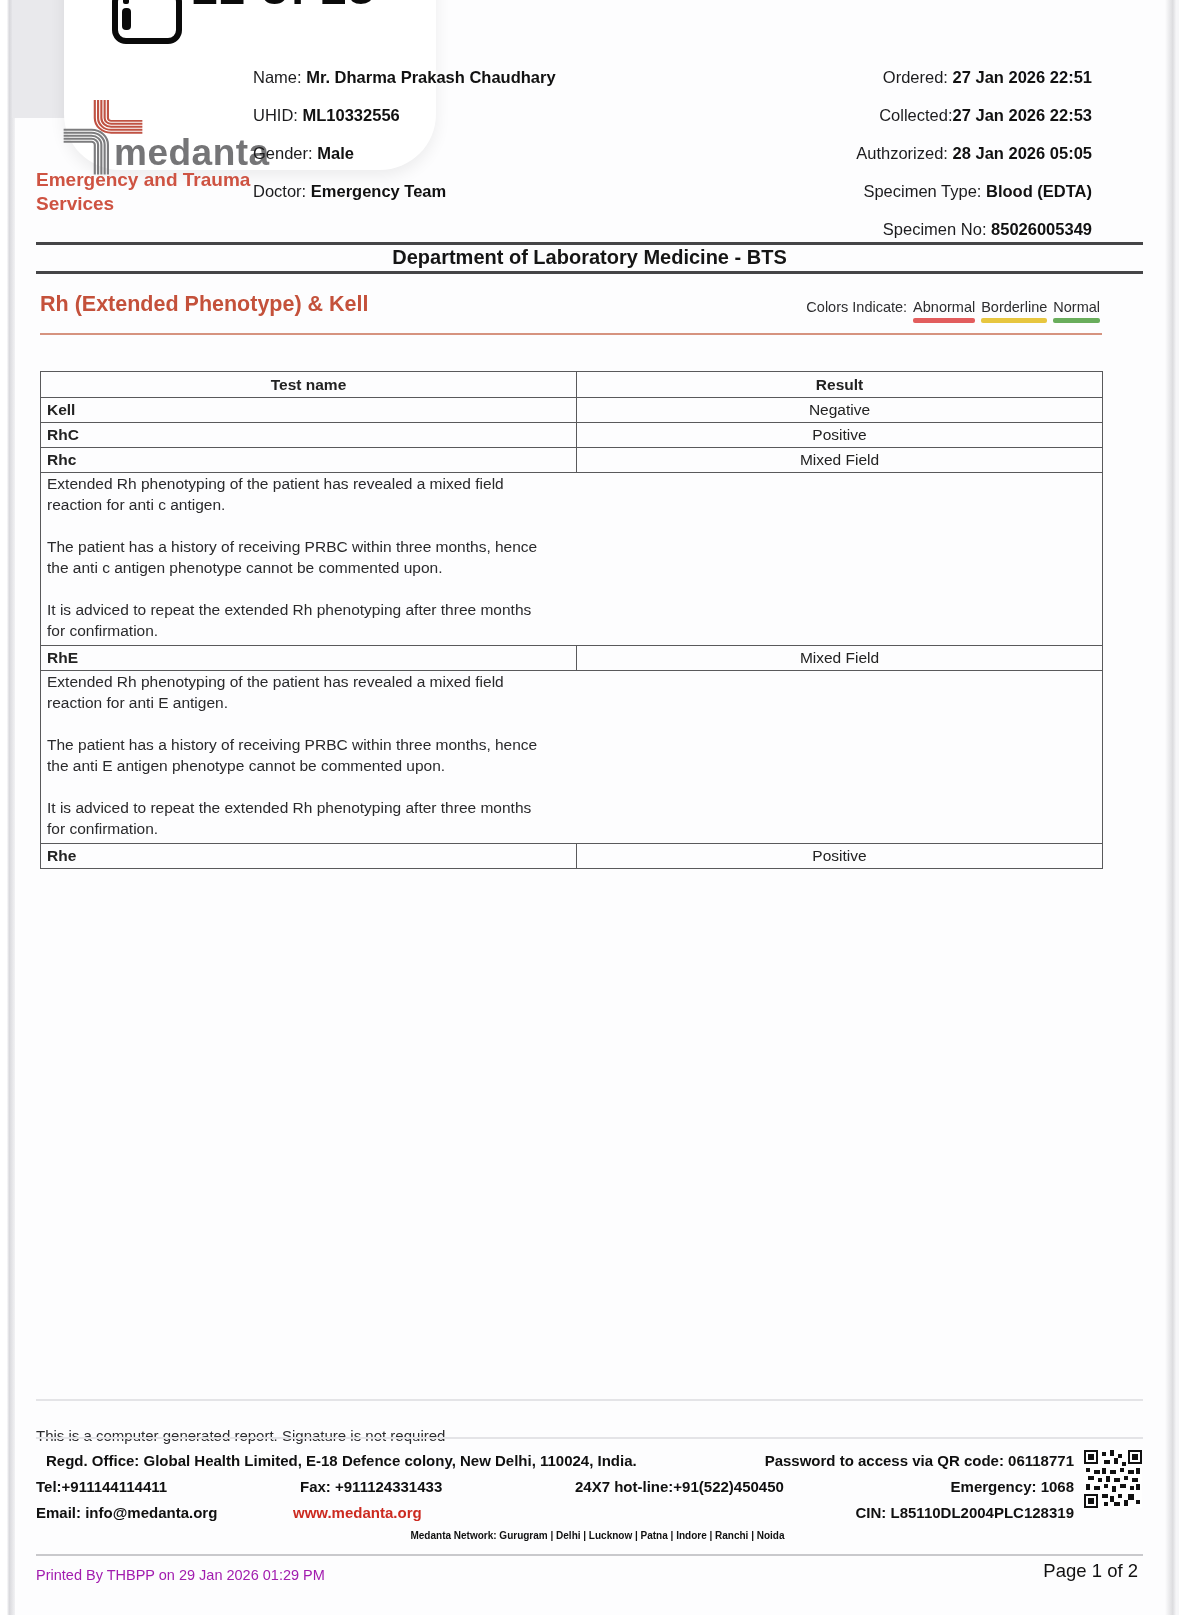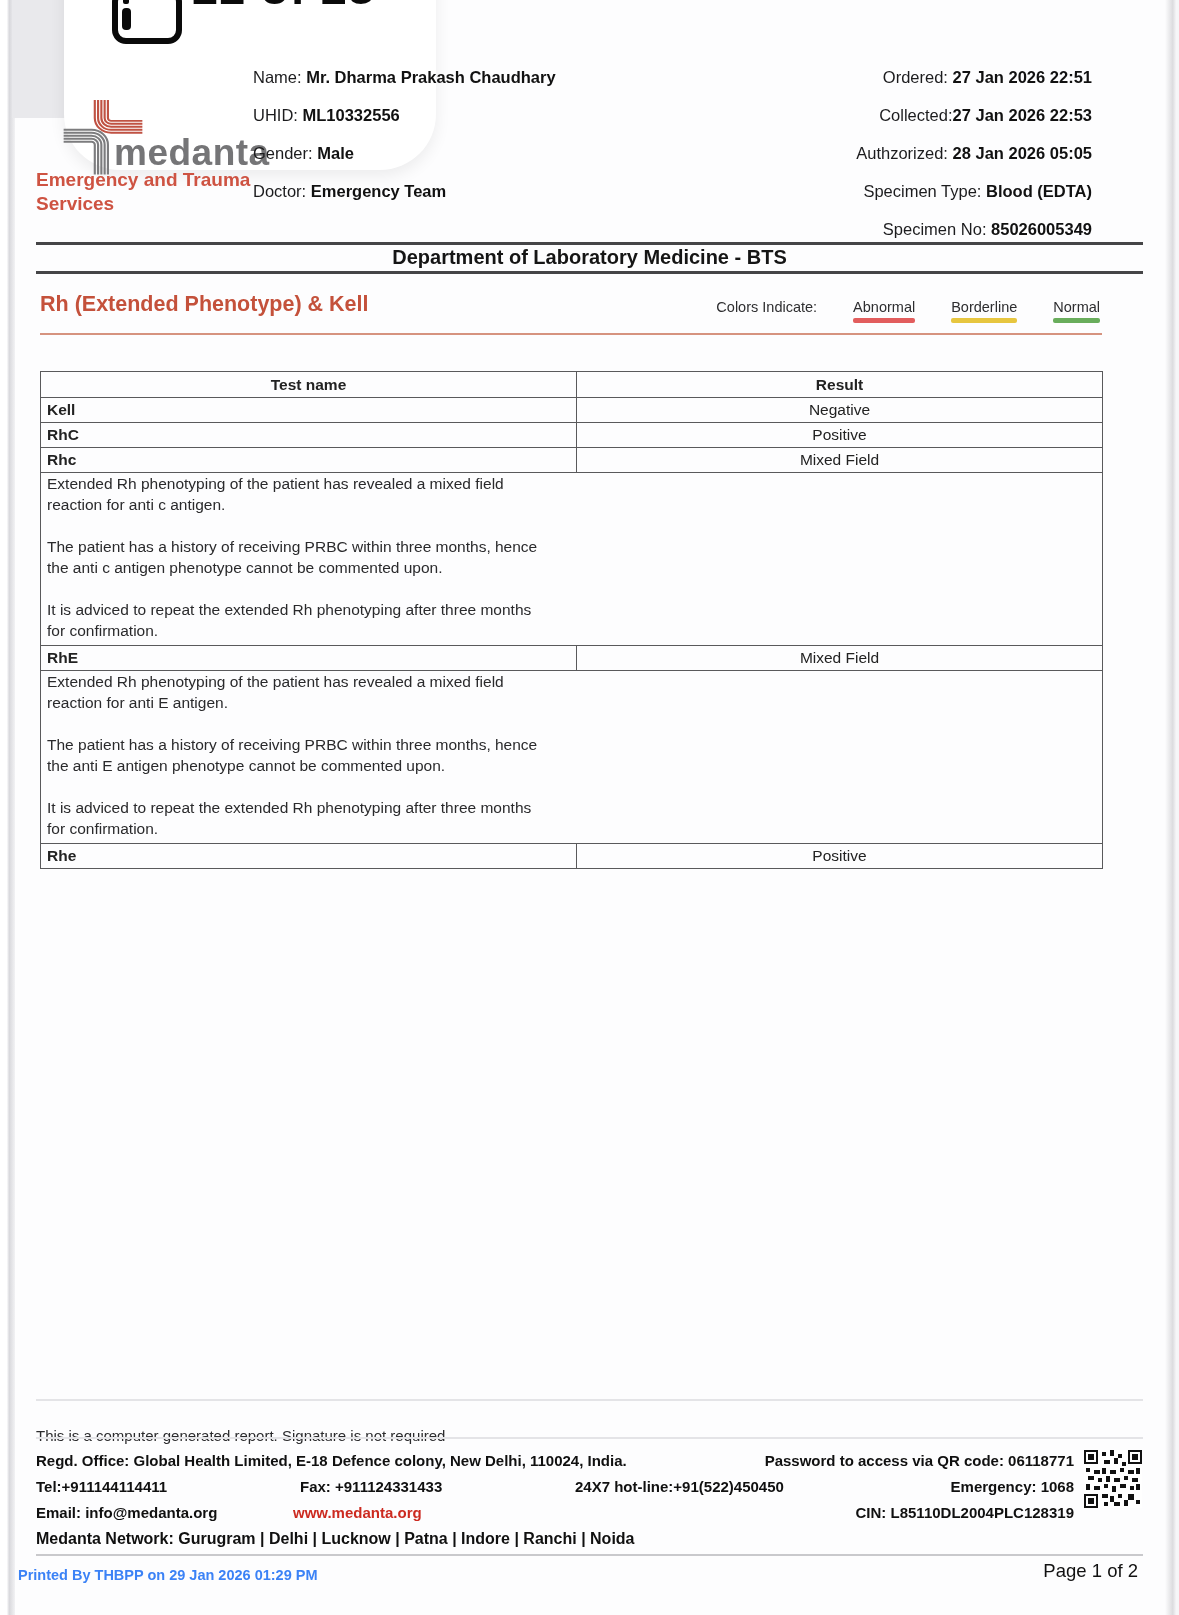--- a/index.html
+++ b/index.html
@@ -29,21 +29,21 @@
   .meta{position:absolute;right:87px;top:58px;font-size:16.5px;text-align:right;}
   .meta .row{height:38px;line-height:38px;}
   .lbl{white-space:pre;color:#1c1c1e;margin-top:23px;}
   .val{font-weight:bold;color:#111;}
 
   .rule-dark{position:absolute;left:36px;width:1107px;height:2.5px;background:#454547;}
   .dept-title{position:absolute;left:36px;top:246px;width:1107px;text-align:center;
     font-size:20px;font-weight:bold;color:#151515;}
 
   .section-title{position:absolute;left:40px;top:292px;font-size:21.5px;font-weight:bold;color:#c4513b;}
-  .legend{position:absolute;right:79px;top:299px;display:flex;gap:36px;align-items:flex-start;font-size:14.5px;color:#2e2e30;}
+  .legend{position:absolute;right:79px;top:299px;display:flex;gap:6px;align-items:flex-start;font-size:14.5px;color:#2e2e30;}
   .legend .item{text-align:center;}
   .legend .bar{display:block;height:5px;border-radius:2px;margin-top:3px;}
   .bar-abnormal{background:#e25d5d;}
   .bar-borderline{background:#e7c63f;}
   .bar-normal{background:#69ad5c;}
   .section-underline{position:absolute;left:40px;top:333px;width:1062px;height:2px;background:#d6937f;}
 
   
   table.results{position:absolute;left:40px;top:371px;width:1062px;border-collapse:collapse;table-layout:fixed;
     font-size:15.5px;color:#222;}
@@ -51,30 +51,30 @@
   table.results th{height:25px;font-weight:bold;text-align:center;}
   td.test{height:24px;font-weight:bold;text-align:left;margin-left:8px;}
   td.result{text-align:center;font-weight:normal;}
   td.comment{height:172px;vertical-align:top;white-space:pre-line;line-height:21px;padding:2px 6px;color:#2a2a2c;}
 
   
   .rule-light{position:absolute;left:36px;width:1107px;height:2px;background:#e4e4e7;}
   .disclaimer{position:absolute;left:36px;top:1407px;font-size:15px;color:#2b2b2d;margin-top:20px;}
   .f-bold{font-size:15px;font-weight:bold;color:#101010;}
   .frow{position:absolute;left:36px;width:1038px;}
-  .regd-left{position:absolute;left:0;top:0;}
+  .regd-left{position:absolute;left:10px;top:0;}
   .r-right{position:absolute;right:0;top:0;text-align:right;}
   .tel{position:absolute;left:0;}
   .fax{position:absolute;left:264px;}
   .hotline{position:absolute;left:539px;}
   .email{position:absolute;left:0;}
   .website{position:absolute;left:257px;color:#cc2a20;}
-  .network{position:absolute;left:36px;top:1530px;width:1107px;text-align:left;font-size:16px;font-weight:bold;color:#101010;}
+  .network{position:absolute;left:44px;top:1530px;width:1107px;text-align:center;font-size:10px;font-weight:bold;color:#101010;}
   .qr{position:absolute;left:1084px;top:1450px;}
-  .printed{position:absolute;left:18px;top:1567px;font-size:14.5px;color:#3b82f6;font-weight:bold;}
+  .printed{position:absolute;left:36px;top:1567px;font-size:14.5px;color:#a21caf;}
   .pageno{position:absolute;right:41px;top:1560px;font-size:18.5px;color:#111;}
 </style>
 </head>
 <body>
 
 <div class="page">
   <div class="edge-left"></div>
   <div class="edge-right"></div>
 
   <div class="gray-corner"></div>

